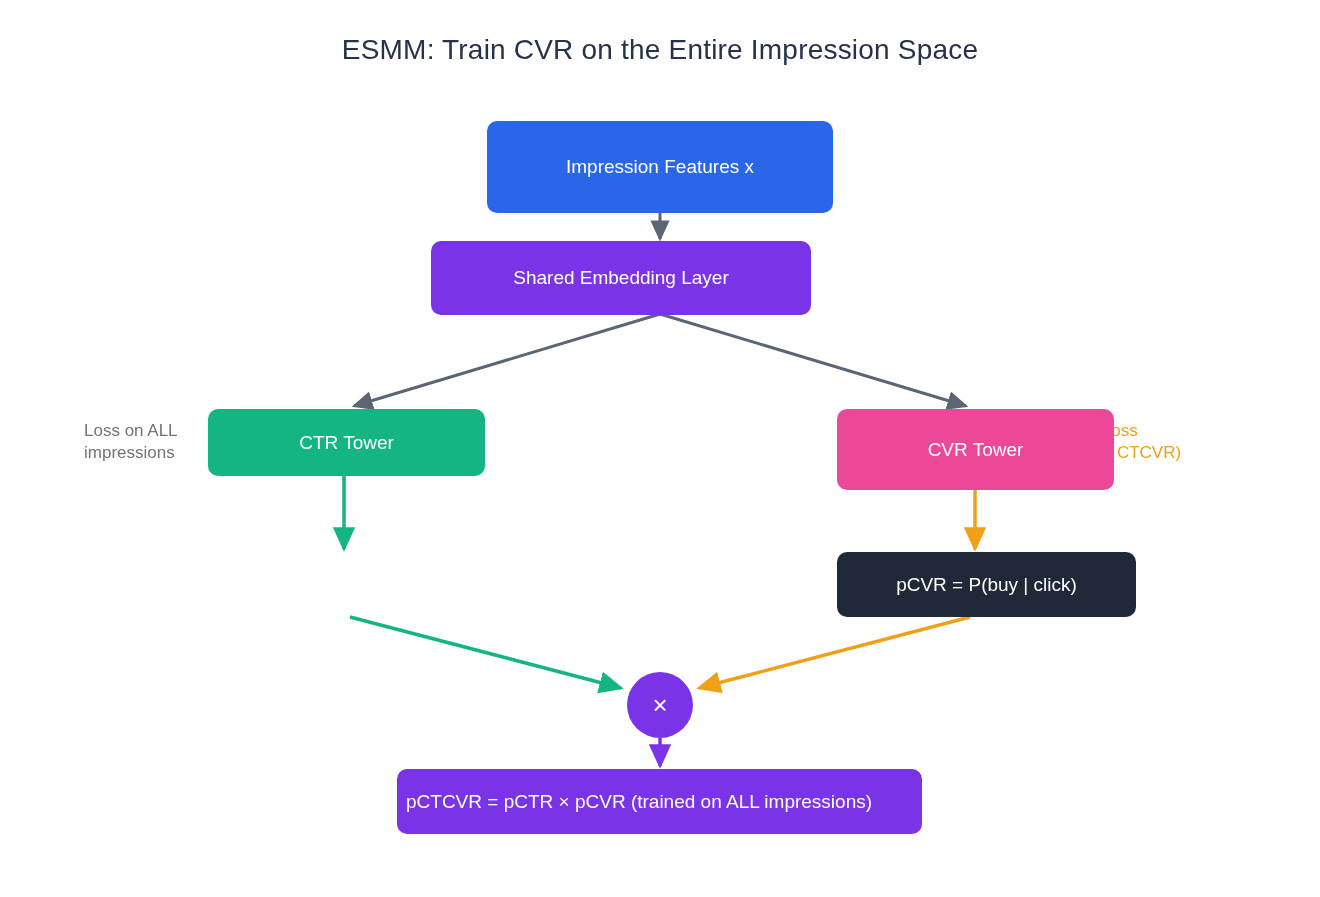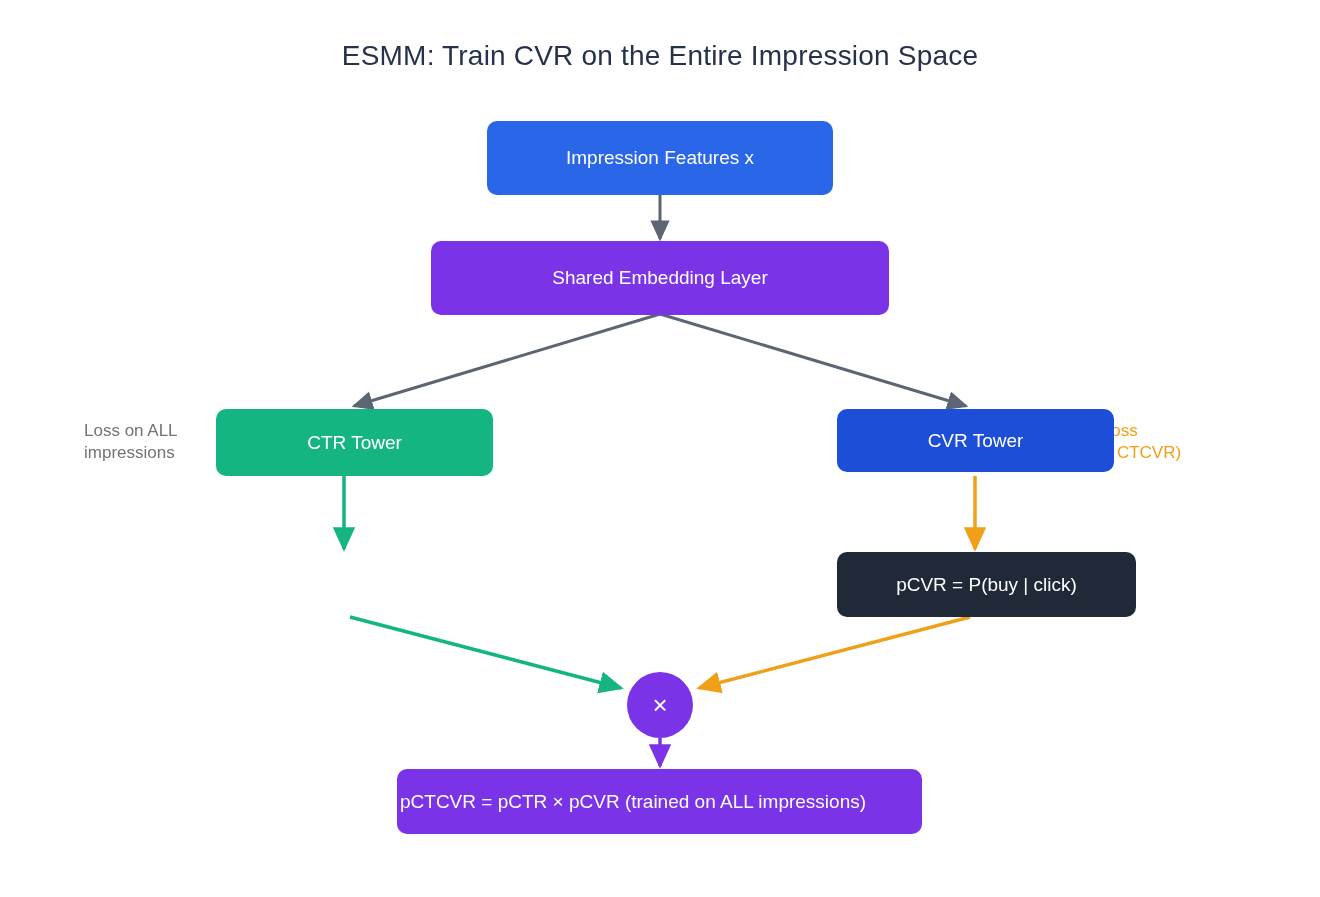--- a/index.html
+++ b/index.html
@@ -11,55 +11,55 @@
     overflow: hidden;
   }
   #canvas {
     position: relative;
     width: 1320px;
     height: 897px;
     background: #ffffff;
   }
   #title {
     position: absolute;
-    left: 0; top: 40px;
+    left: 0; top: 34px;
     width: 1320px;
     text-align: center;
     font-size: 28px;
     color: #26314a;
     letter-spacing: 0.2px;
     white-space: nowrap;
   }
   .node {
     position: absolute;
     display: flex;
     align-items: center;
     justify-content: center;
     border-radius: 10px;
     color: #ffffff;
     font-size: 19px;
     white-space: nowrap;
     overflow: hidden;
     z-index: 3;
   }
   #node-impression {
-    left: 487px; top: 121px; width: 346px; height: 74px;
+    left: 487px; top: 121px; width: 346px; height: 92px;
     background: #2a66e8;
   }
   #node-embedding {
-    left: 431px; top: 241px; width: 458px; height: 74px;
+    left: 431px; top: 241px; width: 380px; height: 74px;
     background: #7b33e8;
   }
   #node-ctr-tower {
-    left: 216px; top: 409px; width: 277px; height: 67px;
+    left: 208px; top: 409px; width: 277px; height: 67px;
     background: #15b583;
   }
   #node-cvr-tower {
-    left: 837px; top: 409px; width: 277px; height: 63px;
-    background: #1d4ed8;
+    left: 837px; top: 409px; width: 277px; height: 81px;
+    background: #ec4899;
     text-align: center;
   }
   #node-pctr {
     left: 206px; top: 552px; width: 277px; height: 65px;
     background: #1f2937;
   }
   #node-pcvr {
     left: 837px; top: 552px; width: 299px; height: 65px;
     background: #1f2937;
   }
@@ -67,21 +67,21 @@
     left: 627px; top: 672px; width: 66px; height: 66px;
     background: #7b33e8;
     border-radius: 50%;
     font-size: 26px;
     line-height: 1;
   }
   #node-ctcvr {
     left: 397px; top: 769px; width: 525px; height: 65px;
     background: #7b33e8;
     justify-content: flex-start;
-    padding-left: 8px;
+    padding-left: 14px;
   }
   #node-ctcvr .ctcvr-text {
     position: relative;
     left: -5px;
     font-size: 19px;
     white-space: nowrap;
   }
   .annotation {
     position: absolute;
     font-size: 17px;

